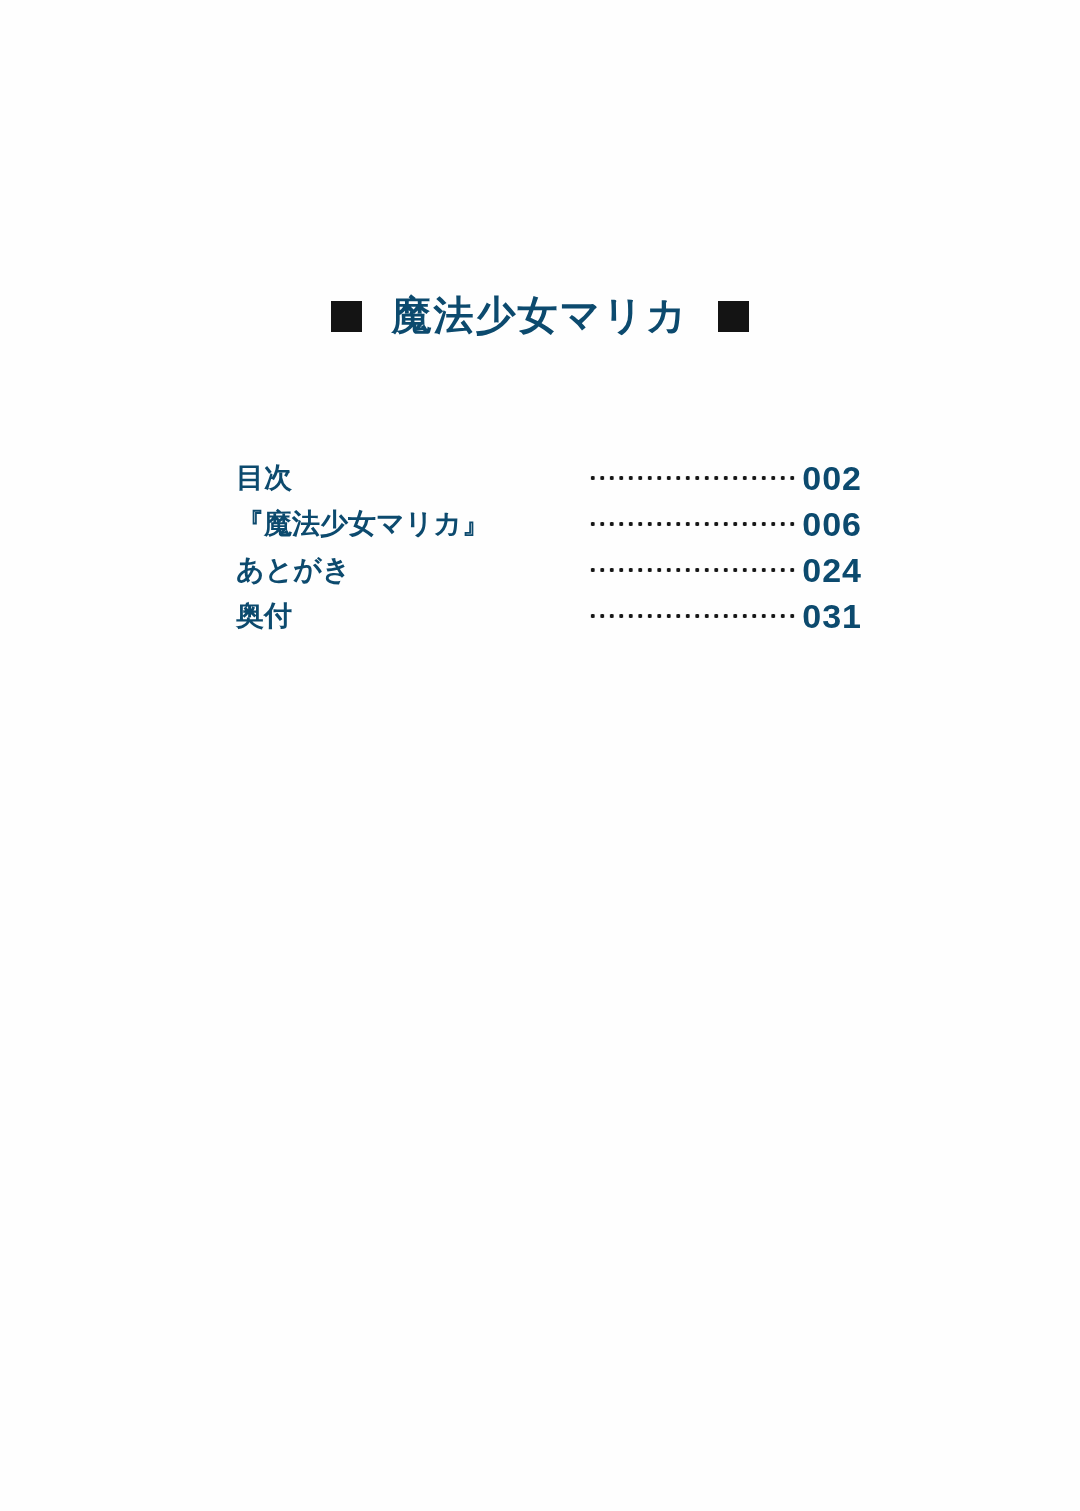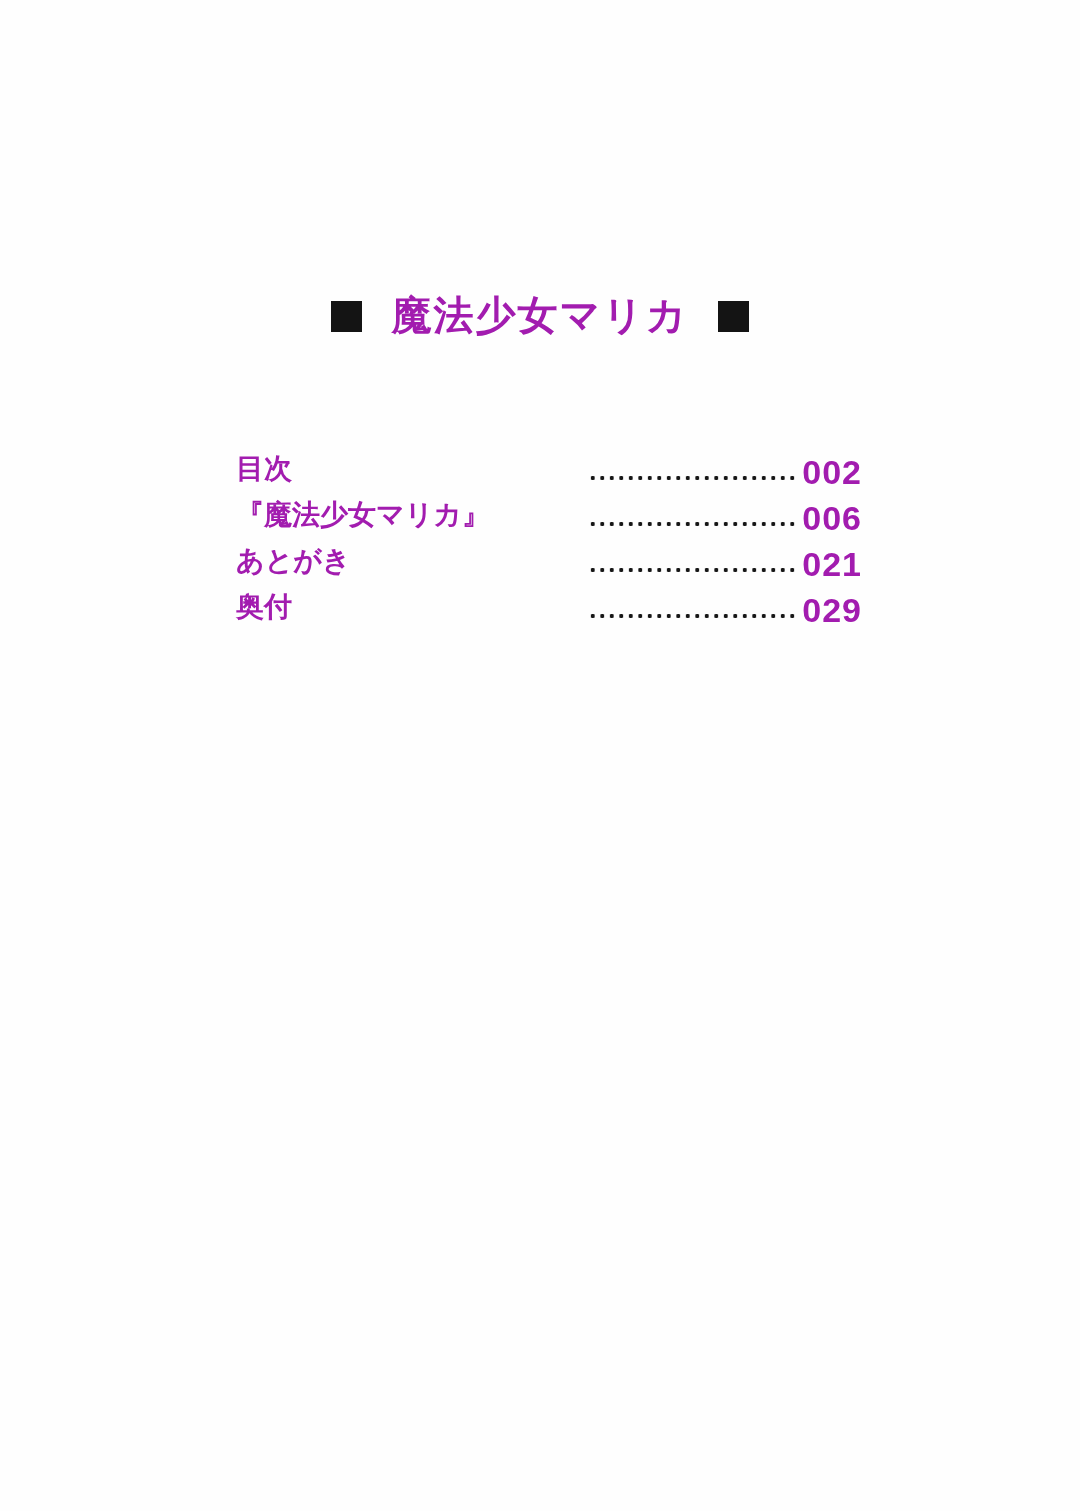--- a/index.html
+++ b/index.html
@@ -7,21 +7,21 @@
     margin: 0;
     padding: 0;
     background: #ffffff;
   }
   .page {
     position: relative;
     width: 1080px;
     height: 1511px;
     background: #fefefe;
     overflow: hidden;
-    color: #a21caf;
+    color: #0c4a6e;
     font-family: "Liberation Serif", "DejaVu Serif", serif;
   }
   
   .title-row {
     position: absolute;
     top: 296px;
     left: 0;
     width: 100%;
     display: flex;
     justify-content: center;
@@ -44,21 +44,21 @@
   }
   
   .toc {
     position: absolute;
     left: 236px;
     top: 455px;
     width: 626px;
   }
   .toc-row {
     display: flex;
-    align-items: flex-start;
+    align-items: center;
     height: 46px;
     width: 100%;
   }
   .toc-label {
     flex: 0 0 352px;
     font-size: 28px;
     font-weight: bold;
     white-space: nowrap;
     line-height: 1;
   }
@@ -102,24 +102,24 @@
 
     <div class="toc-row">
       <span class="toc-label">『魔法少女マリカ』</span>
       <span class="dot-leader"></span>
       <span class="toc-page">006</span>
     </div>
 
     <div class="toc-row">
       <span class="toc-label">あとがき</span>
       <span class="dot-leader"></span>
-      <span class="toc-page">021</span>
+      <span class="toc-page">024</span>
     </div>
 
     <div class="toc-row">
       <span class="toc-label">奥付</span>
       <span class="dot-leader"></span>
-      <span class="toc-page">029</span>
+      <span class="toc-page">031</span>
     </div>
 
   </div>
 
 </div>
 
 </body></html>

